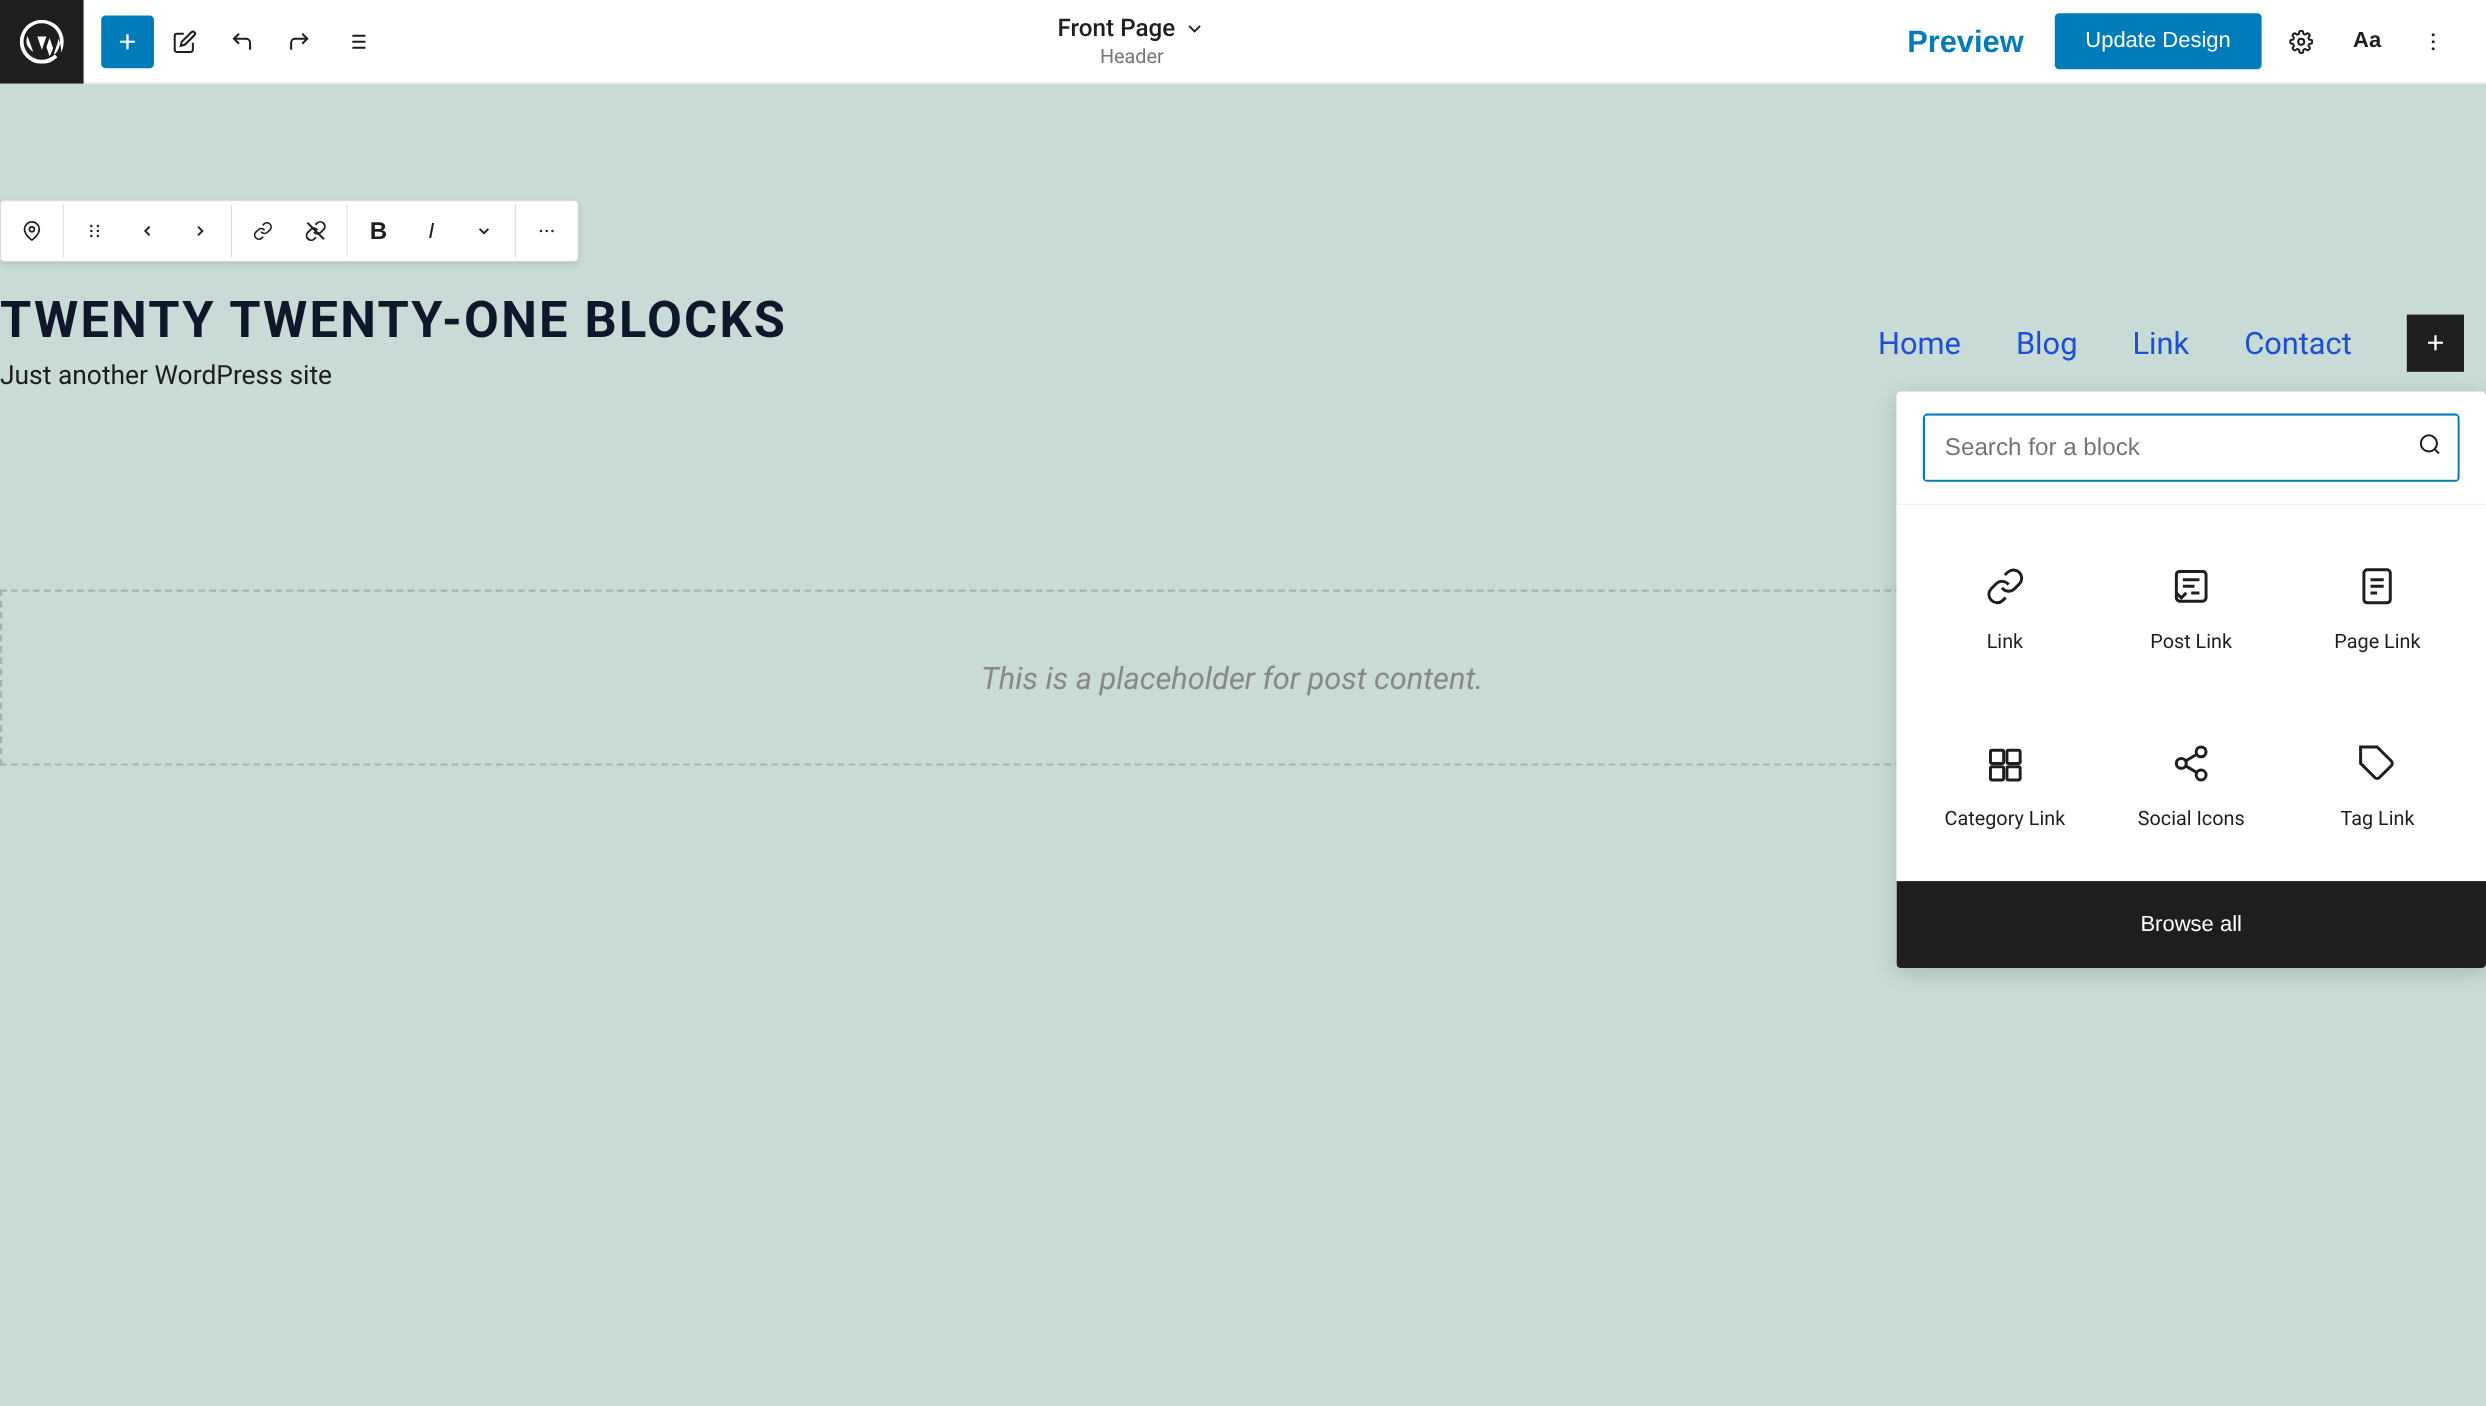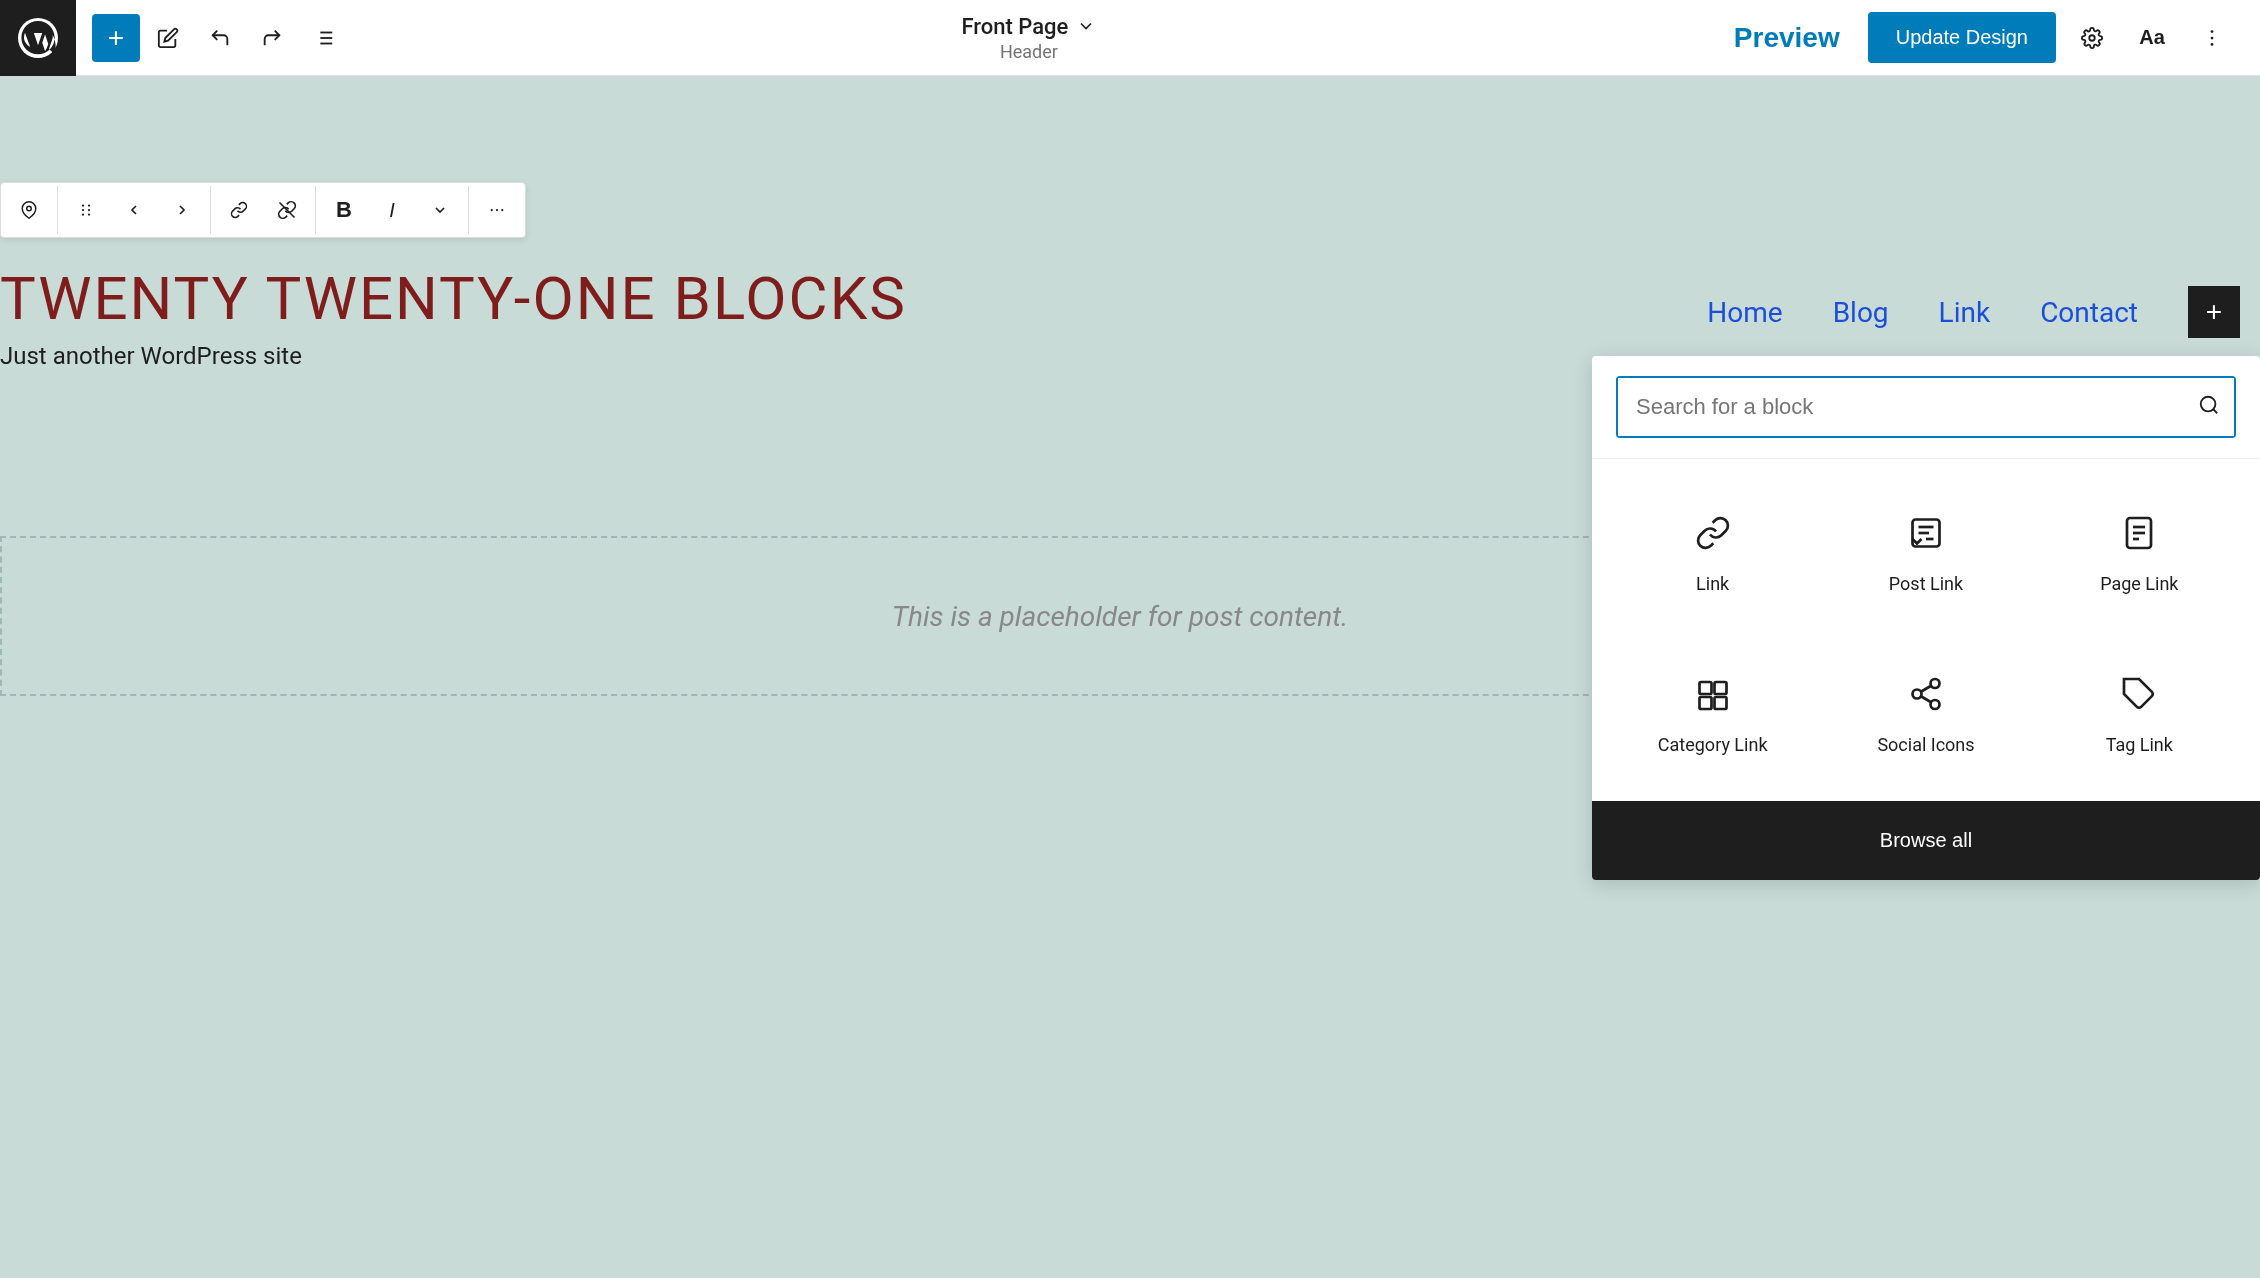--- a/index.html
+++ b/index.html
@@ -80,21 +80,21 @@
       font-size: 18px; color: #1e1e1e; border-radius: 4px;
     }
     .block-tb-bold { font-weight: 700; font-size: 22px; }
     .block-tb-italic { font-style: italic; font-size: 20px; }
 
     
     #site-title-area {
       position: absolute; top: 190px; left: 0px; right: 0;
     }
     #site-title {
-      font-size: 60px; font-weight: 400; color: #7f1d1d; letter-spacing: 2px;
+      font-size: 46px; font-weight: 700; color: #0f172a; letter-spacing: 2px;
       text-transform: uppercase; line-height: 1.1;
     }
     #site-tagline { font-size: 24px; color: #1e1e1e; margin-top: 10px; }
 
     
     #nav-area {
       position: absolute; top: 210px; right: 20px;
       display: flex; align-items: center; gap: 50px;
     }
     .nav-item { font-size: 28px; color: #1d4ed8; cursor: pointer; }
@@ -110,21 +110,21 @@
       border: 2px dashed #9db8b2; padding: 60px; min-height: 160px;
       display: flex; align-items: center; justify-content: center;
     }
     #post-placeholder-text {
       font-size: 28px; color: #888; font-style: italic;
     }
 
     
     #block-inserter {
       position: absolute; top: 280px; right: 0px;
-      width: 668px;
+      width: 536px;
       background: #fff;
       box-shadow: 0 4px 20px rgba(0,0,0,0.15);
       border-radius: 4px;
       overflow: hidden;
     }
 
     #block-search-area {
       padding: 20px 24px; border-bottom: 1px solid #eee;
     }
     #block-search-wrapper {

